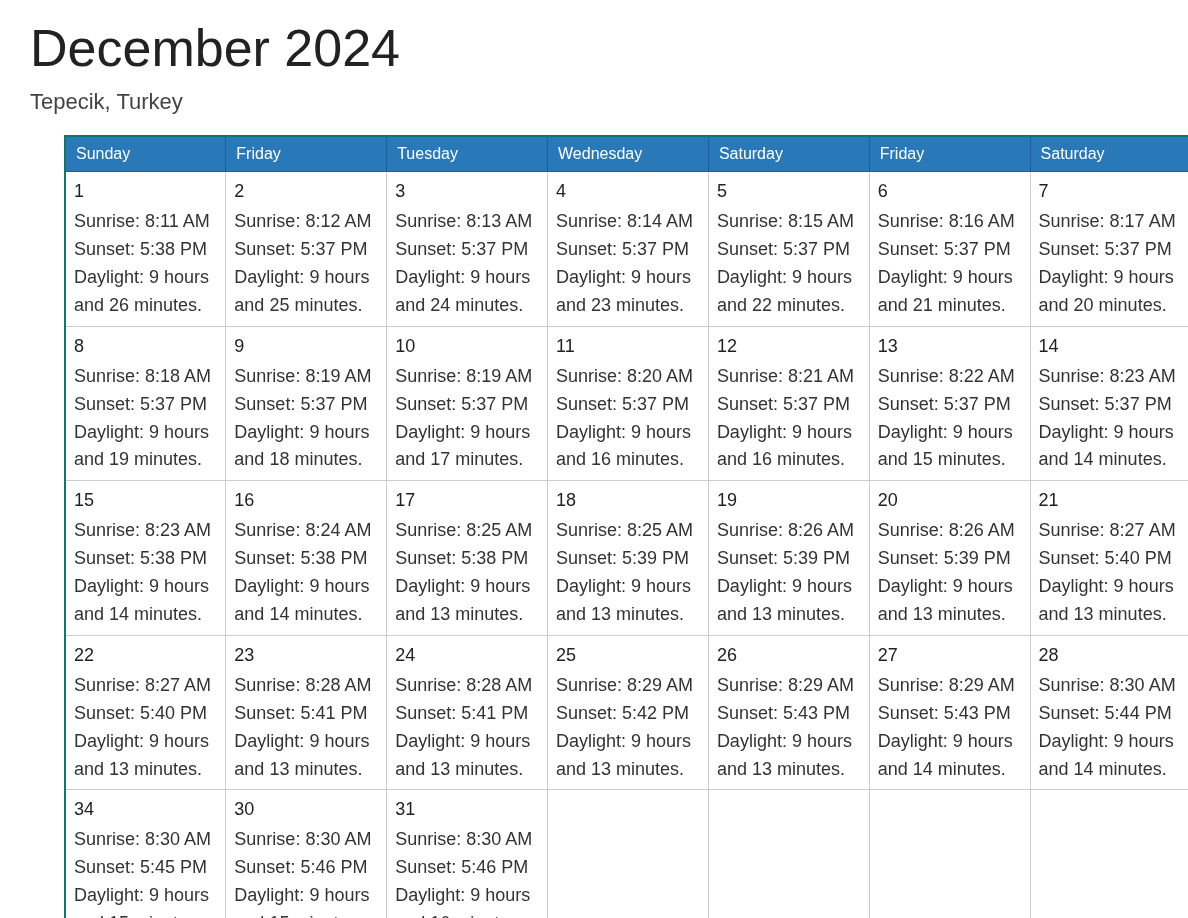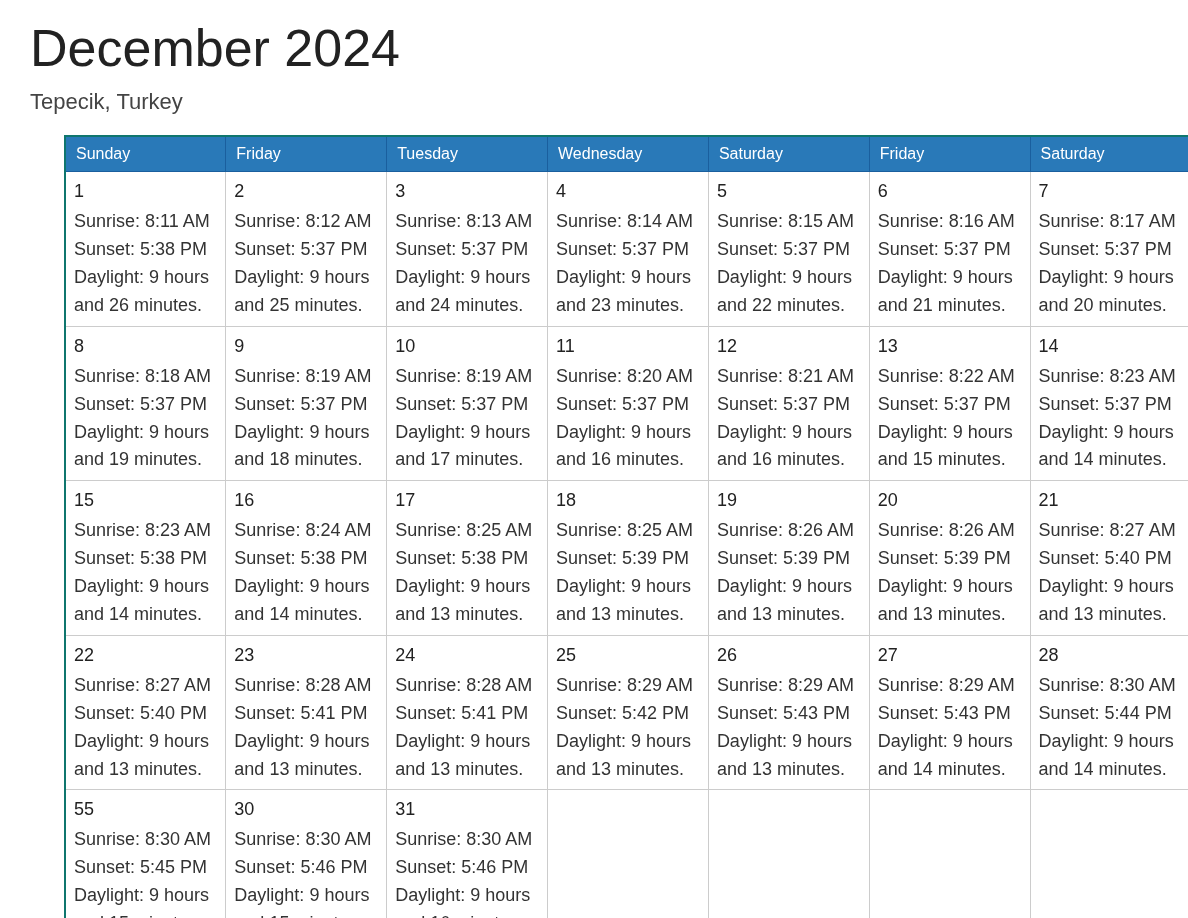--- a/index.html
+++ b/index.html
@@ -358,21 +358,21 @@
           <div class="day-number">28</div>
           <div class="day-info">
             Sunrise: 8:30 AM<br>
             Sunset: 5:44 PM<br>
             Daylight: 9 hours and 14 minutes.
           </div>
         </td>
       </tr>
       <tr>
         <td>
-          <div class="day-number">55</div>
+          <div class="day-number">34</div>
           <div class="day-info">
             Sunrise: 8:30 AM<br>
             Sunset: 5:45 PM<br>
             Daylight: 9 hours and 15 minutes.
           </div>
         </td>
         <td>
           <div class="day-number">30</div>
           <div class="day-info">
             Sunrise: 8:30 AM<br>

